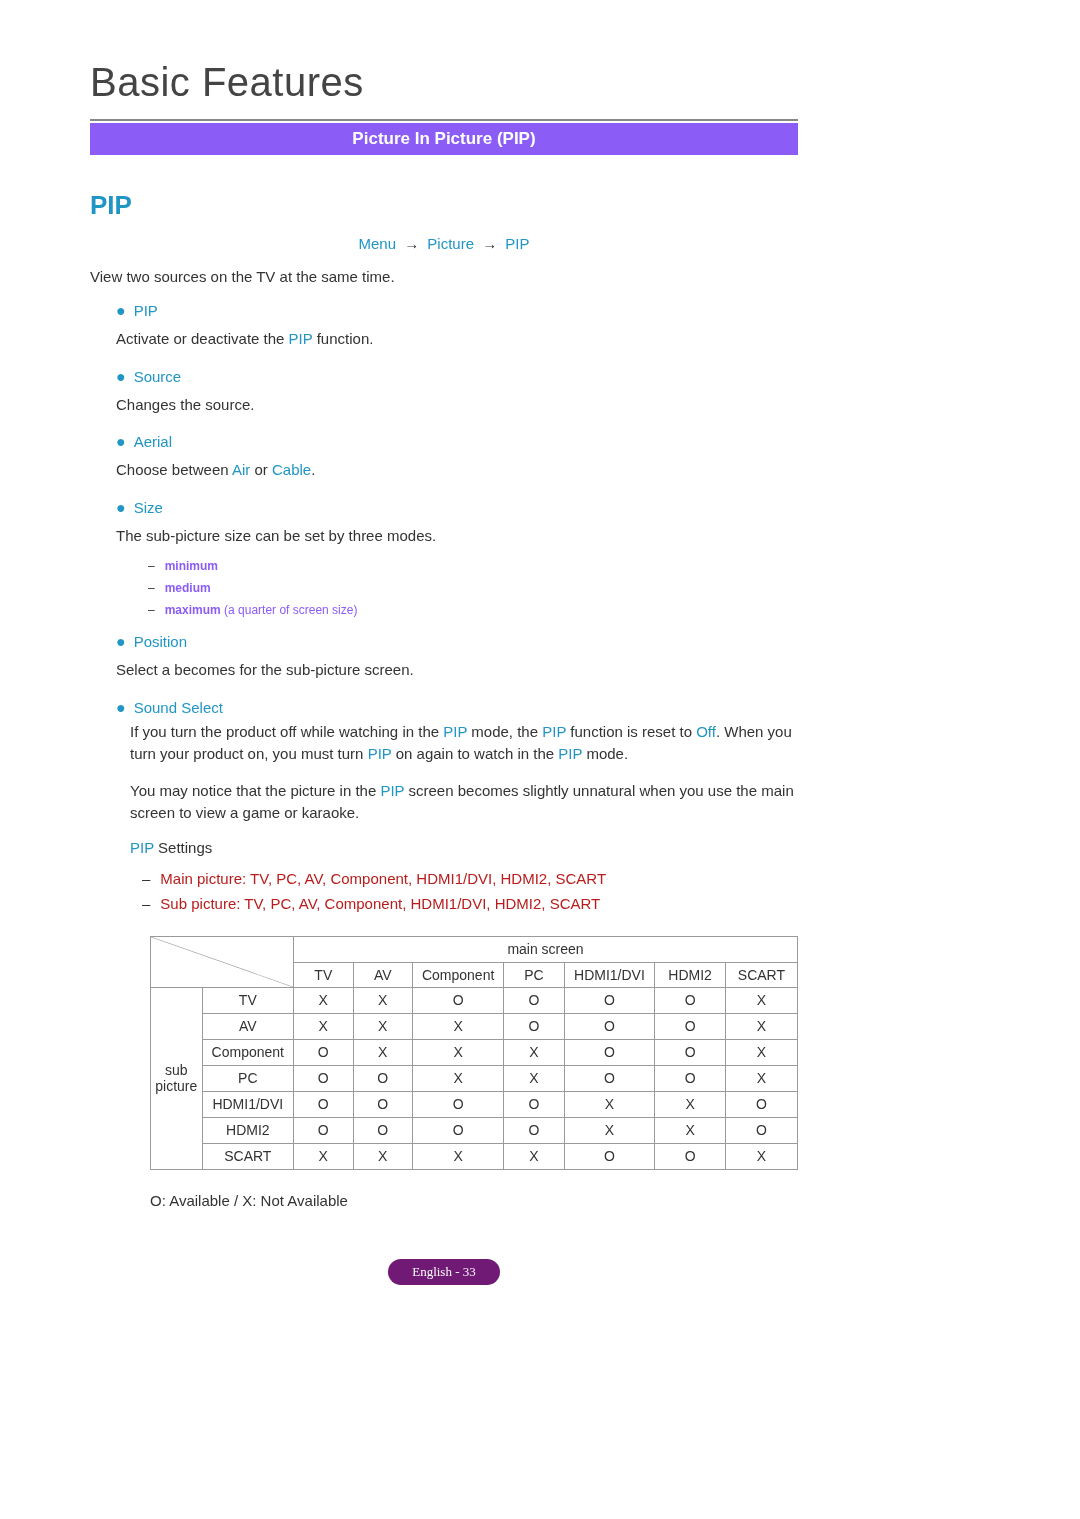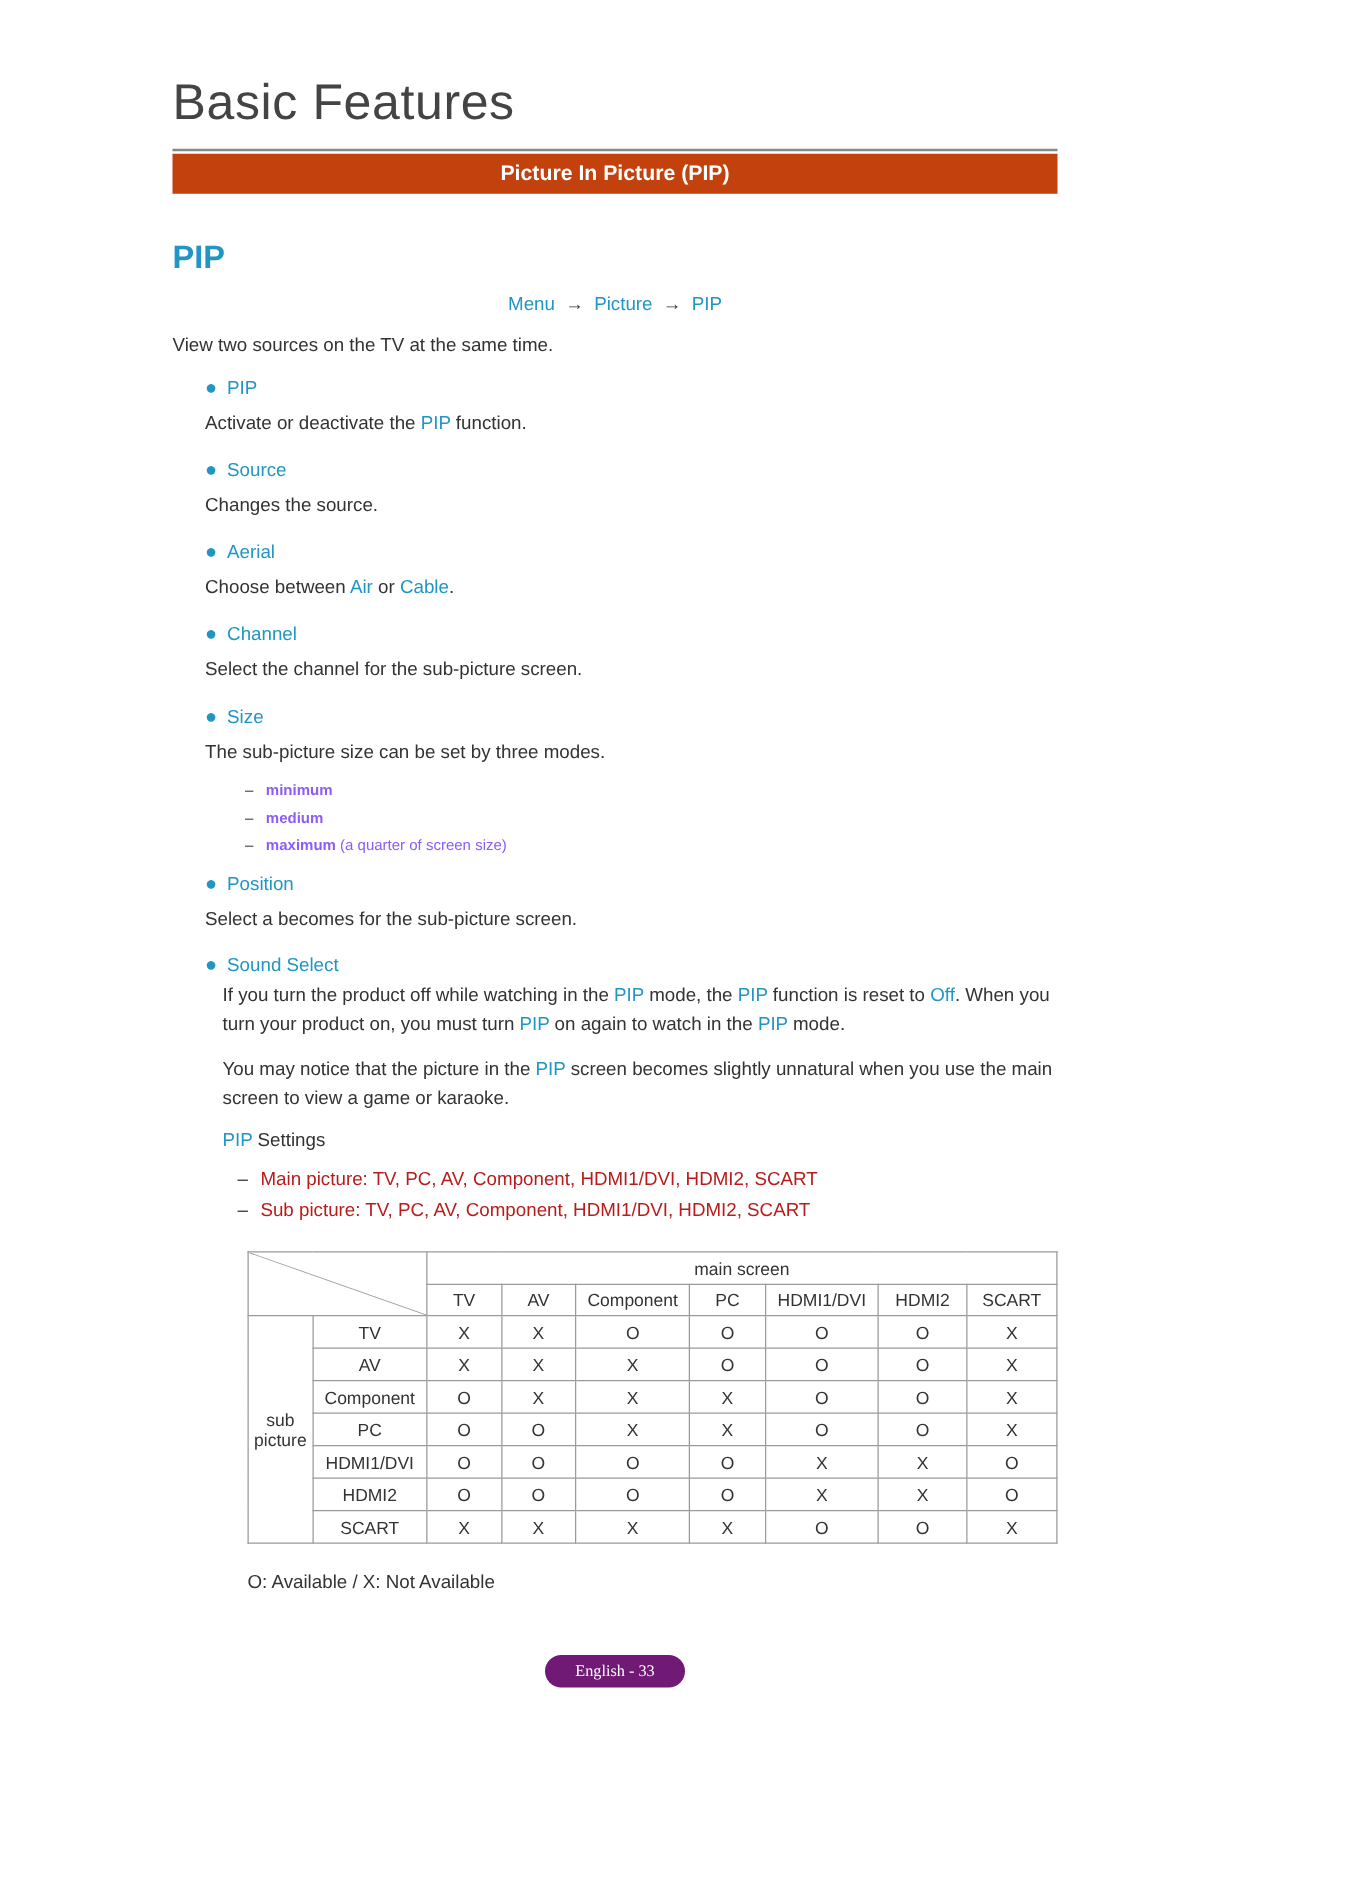--- a/index.html
+++ b/index.html
@@ -2,39 +2,38 @@
 <html><head>
 <meta charset="utf-8">
 <style>
   * { box-sizing: border-box; margin: 0; padding: 0; }
   html, body { width: 1080px; height: 1519px; background: #fff; }
   body { font-family: Arial, Helvetica, sans-serif; color: #333; }
 
   .page {
     padding: 60px 90px 40px 90px;
     width: 888px;
-    margin-left: 48px;
   }
 
   .title {
     font-size: 40px;
     font-weight: 300;
     color: #444;
     margin-bottom: 14px;
     letter-spacing: 0.5px;
   }
 
   .underline {
     height: 2px;
     background: #888;
     margin-bottom: 2px;
   }
 
   .bar {
-    background: #c2410c;
+    background: #8b5cf6;
     color: #fff;
     font-weight: bold;
     font-size: 17px;
     text-align: center;
     padding: 6px 0;
     margin-bottom: 35px;
   }
 
   .h2 {
     color: #2196c4;
@@ -146,24 +145,20 @@
     </li>
     <li>
       <span class="dot">●</span><span class="fname">Source</span>
       <span class="fdesc">Changes the source.</span>
     </li>
     <li>
       <span class="dot">●</span><span class="fname">Aerial</span>
       <span class="fdesc">
         <span>Choose between </span><span class="hl">Air</span><span> or </span><span class="hl">Cable</span><span>.</span>
       </span>
-    </li>
-    <li>
-      <span class="dot">●</span><span class="fname">Channel</span>
-      <span class="fdesc">Select the channel for the sub-picture screen.</span>
     </li>
     <li>
       <span class="dot">●</span><span class="fname">Size</span>
       <span class="fdesc">The sub-picture size can be set by three modes.</span>
       <ul class="dash">
         <li><span class="bold">minimum</span></li>
         <li><span class="bold">medium</span></li>
         <li><span class="bold">maximum</span><span> (a quarter of screen size)</span></li>
       </ul>
     </li>

